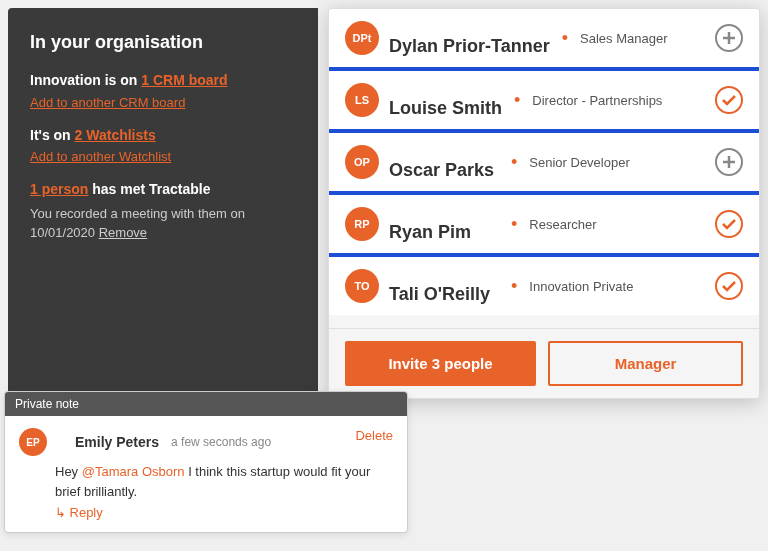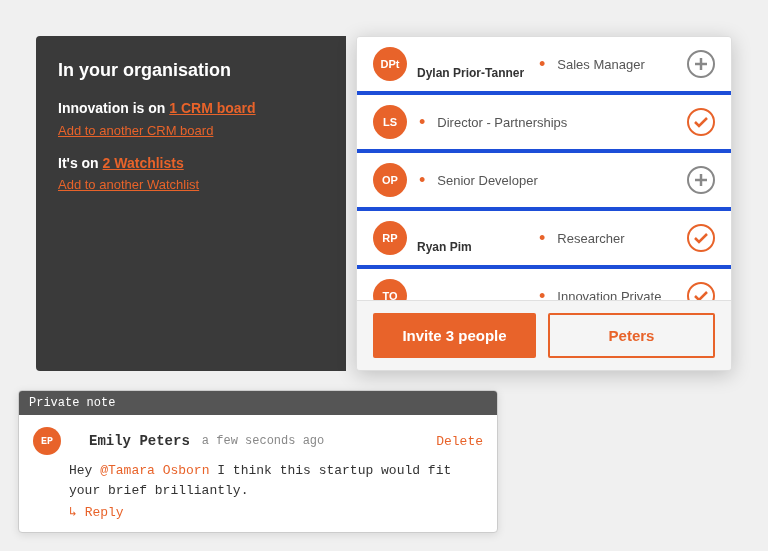--- a/index.html
+++ b/index.html
@@ -10,21 +10,21 @@
       height: 551px;
       position: relative;
       overflow: hidden;
     }
 
     .main-container {
       display: flex;
       width: 768px;
       height: 407px;
       position: relative;
-      padding: 36px;
+      padding: 8px;
       gap: 0;
     }
 
     
     .left-panel {
       background: #3a3a3a;
       color: #fff;
       padding: 24px 22px;
       width: 310px;
       flex-shrink: 0;
@@ -112,21 +112,21 @@
       color: #fff;
       font-size: 11px;
       font-weight: 700;
       display: flex;
       align-items: center;
       justify-content: center;
       flex-shrink: 0;
     }
 
     .person-name {
-      font-size: 12px;
+      font-size: 18px;
       font-weight: 700;
       color: #333;
       min-width: 110px;
       margin-top: 17px;
     }
 
     .dot {
       color: #e8632a;
       font-size: 18px;
       margin: 0 2px;
@@ -194,44 +194,42 @@
       font-weight: 700;
       cursor: pointer;
       border-radius: 2px;
       flex: 1;
     }
 
     
     .note-card {
       position: absolute;
       bottom: 18px;
-      left: 18px;
-      width: 480px;
+      left: 4px;
+      width: 404px;
       background: #fff;
       border: 1px solid #ccc;
       border-radius: 4px;
       overflow: hidden;
       box-shadow: 0 2px 8px rgba(0,0,0,0.1);
-      font-family: Liberation Mono, monospace;
     }
 
     .note-card-header {
       background: #555;
       color: #fff;
       font-size: 12px;
       padding: 5px 10px;
     }
 
     .note-card-body {
       padding: 12px 14px;
     }
 
     .note-meta {
       display: flex;
-      align-items: center;
       margin-bottom: 6px;
       justify-content: space-between;
     }
 
     .note-author-row {
       display: flex;
       align-items: center;
       gap: 8px;
     }
 
@@ -306,49 +304,59 @@
       <a class="link-line">Add to another CRM board</a>
     </div>
 
     <div class="section">
       <div class="bold-line">
         <span>It's on </span><span class="underline">2 Watchlists</span>
       </div>
       <a class="link-line">Add to another Watchlist</a>
     </div>
 
+    <div class="section">
+      <div class="bold-line">
+        <span class="underline">1 person</span><span> has met Tractable</span>
+      </div>
+      <div class="normal-text">
+        <span>You recorded a meeting with them on 10/01/2020 </span><span class="underline">Remove</span>
+      </div>
+    </div>
   </div>
 
   <div class="right-panel">
     <div class="people-list">
 
     <div class="person-row">
           <div class="avatar">DPt</div>
           <span class="person-name">Dylan Prior-Tanner</span>
           <span class="dot">•</span>
           <span class="person-title">Sales Manager</span>
           <div class="action-icon add">
             <svg viewBox="0 0 16 16" fill="none" stroke="#888" stroke-width="2.5">
               <line x1="8" y1="2" x2="8" y2="14"></line>
               <line x1="2" y1="8" x2="14" y2="8"></line>
             </svg>
           </div>
         </div>
         <div class="person-row">
           <div class="avatar">LS</div>
+          <span class="person-name">Louise Smith</span>
           <span class="dot">•</span>
           <span class="person-title">Director - Partnerships</span>
           <div class="action-icon checked">
             <svg viewBox="0 0 16 16" fill="none" stroke="#e8632a" stroke-width="2.5">
               <polyline points="2,8 6,12 14,4"></polyline>
             </svg>
           </div>
         </div>
         <div class="person-row">
           <div class="avatar">OP</div>
+          <span class="person-name">Oscar Parks</span>
           <span class="dot">•</span>
           <span class="person-title">Senior Developer</span>
           <div class="action-icon add">
             <svg viewBox="0 0 16 16" fill="none" stroke="#888" stroke-width="2.5">
               <line x1="8" y1="2" x2="8" y2="14"></line>
               <line x1="2" y1="8" x2="14" y2="8"></line>
             </svg>
           </div>
         </div>
         <div class="person-row">
@@ -369,21 +377,21 @@
           <span class="person-title">Innovation Private</span>
           <div class="action-icon checked">
             <svg viewBox="0 0 16 16" fill="none" stroke="#e8632a" stroke-width="2.5">
               <polyline points="2,8 6,12 14,4"></polyline>
             </svg>
           </div>
         </div>
       </div>
     <div class="modal-footer">
       <button class="btn-invite">Invite 3 people</button>
-      <button class="btn-cancel">Peters</button>
+      <button class="btn-cancel">Manager</button>
     </div>
   </div>
 
 </div>
 
 <div class="note-card">
   <div class="note-card-header">
     <span>Private note</span>
   </div>
   <div class="note-card-body">

